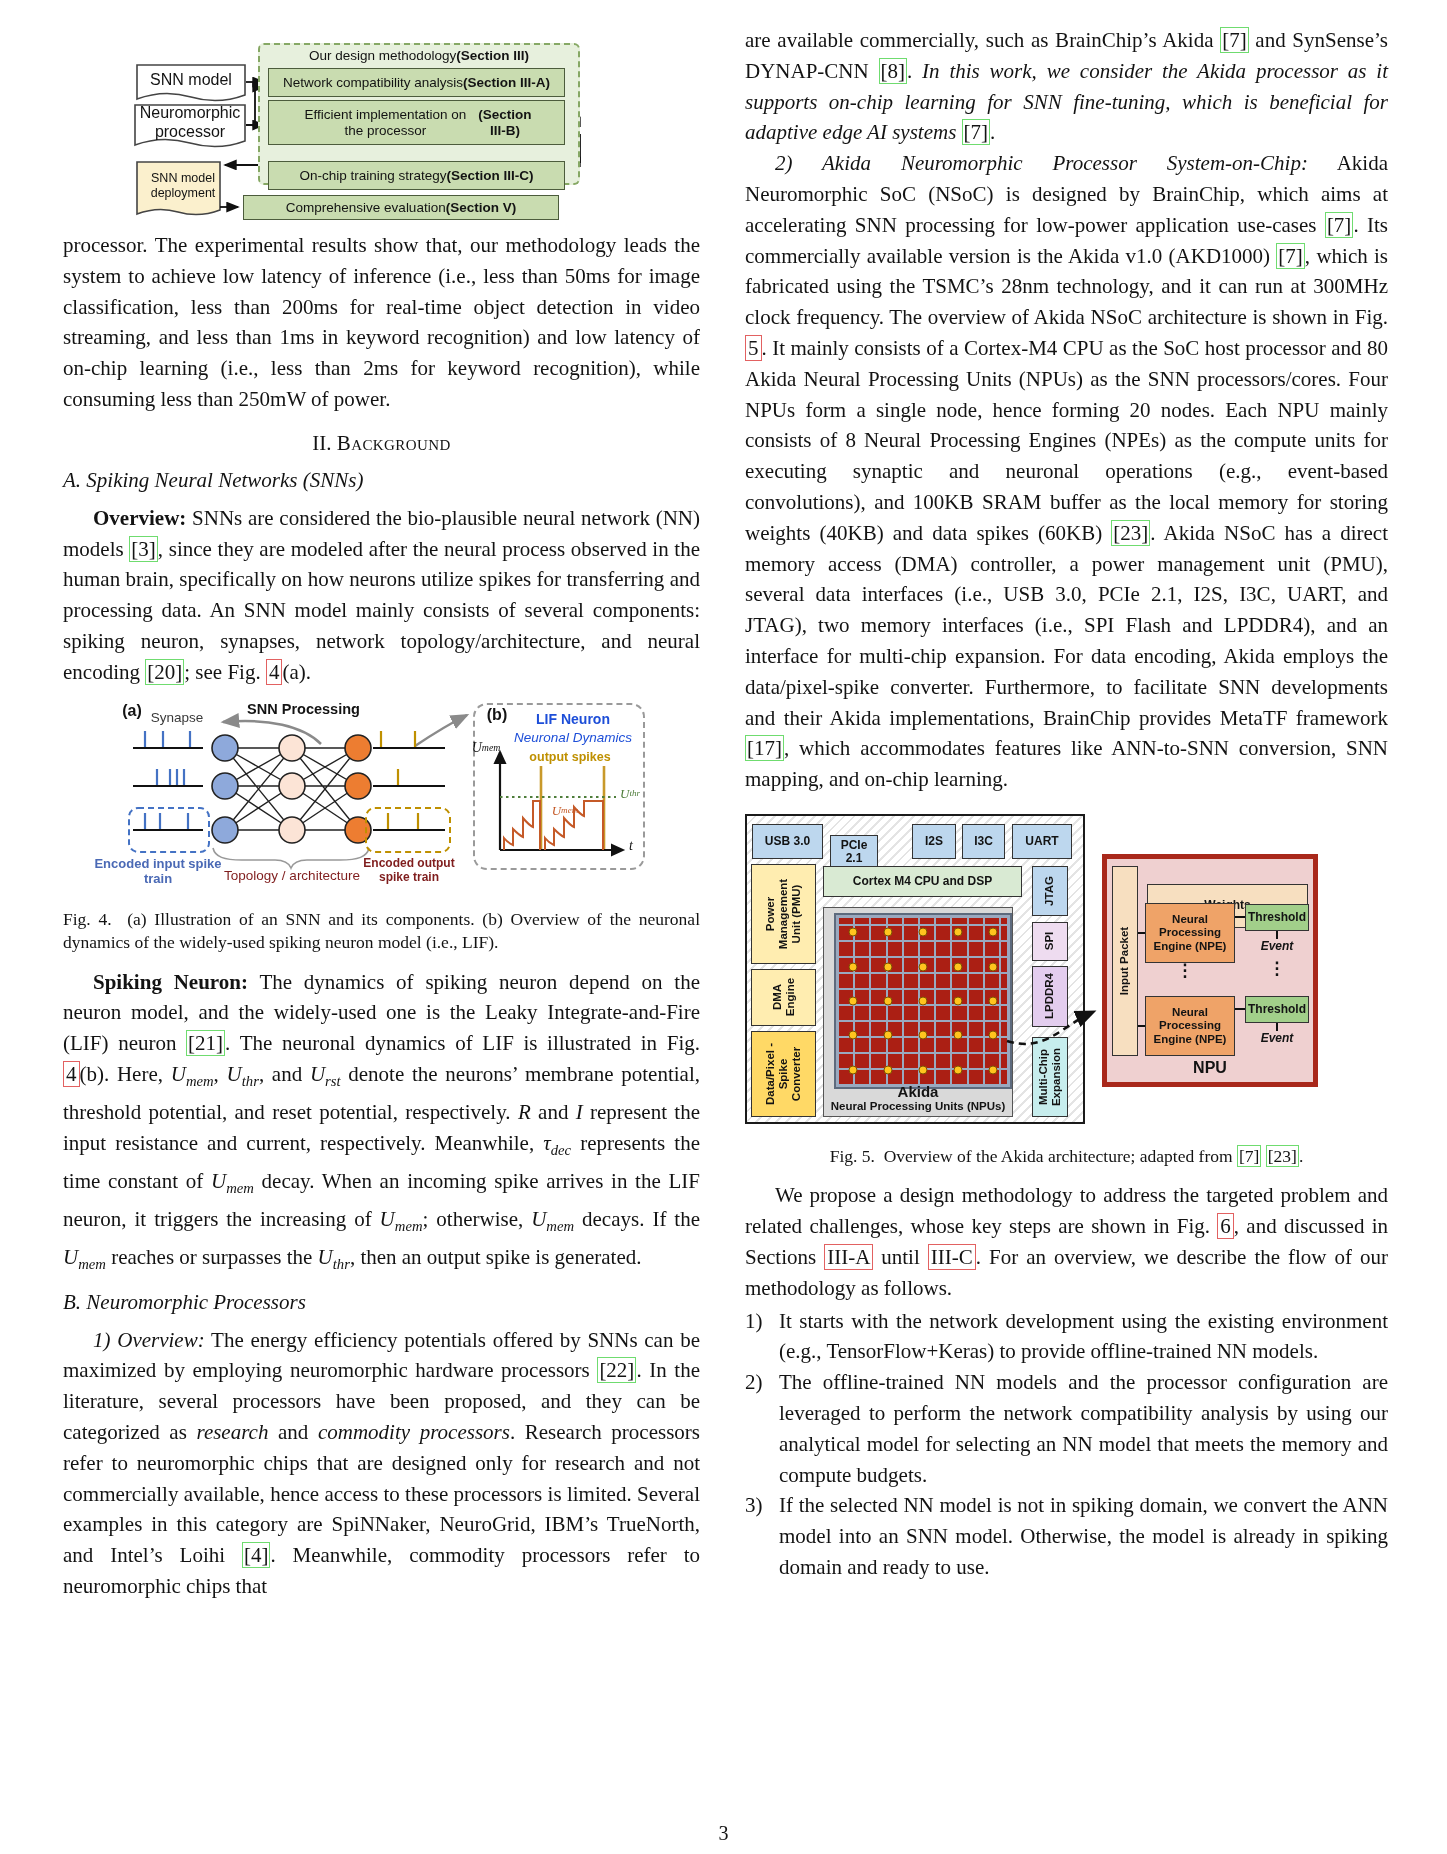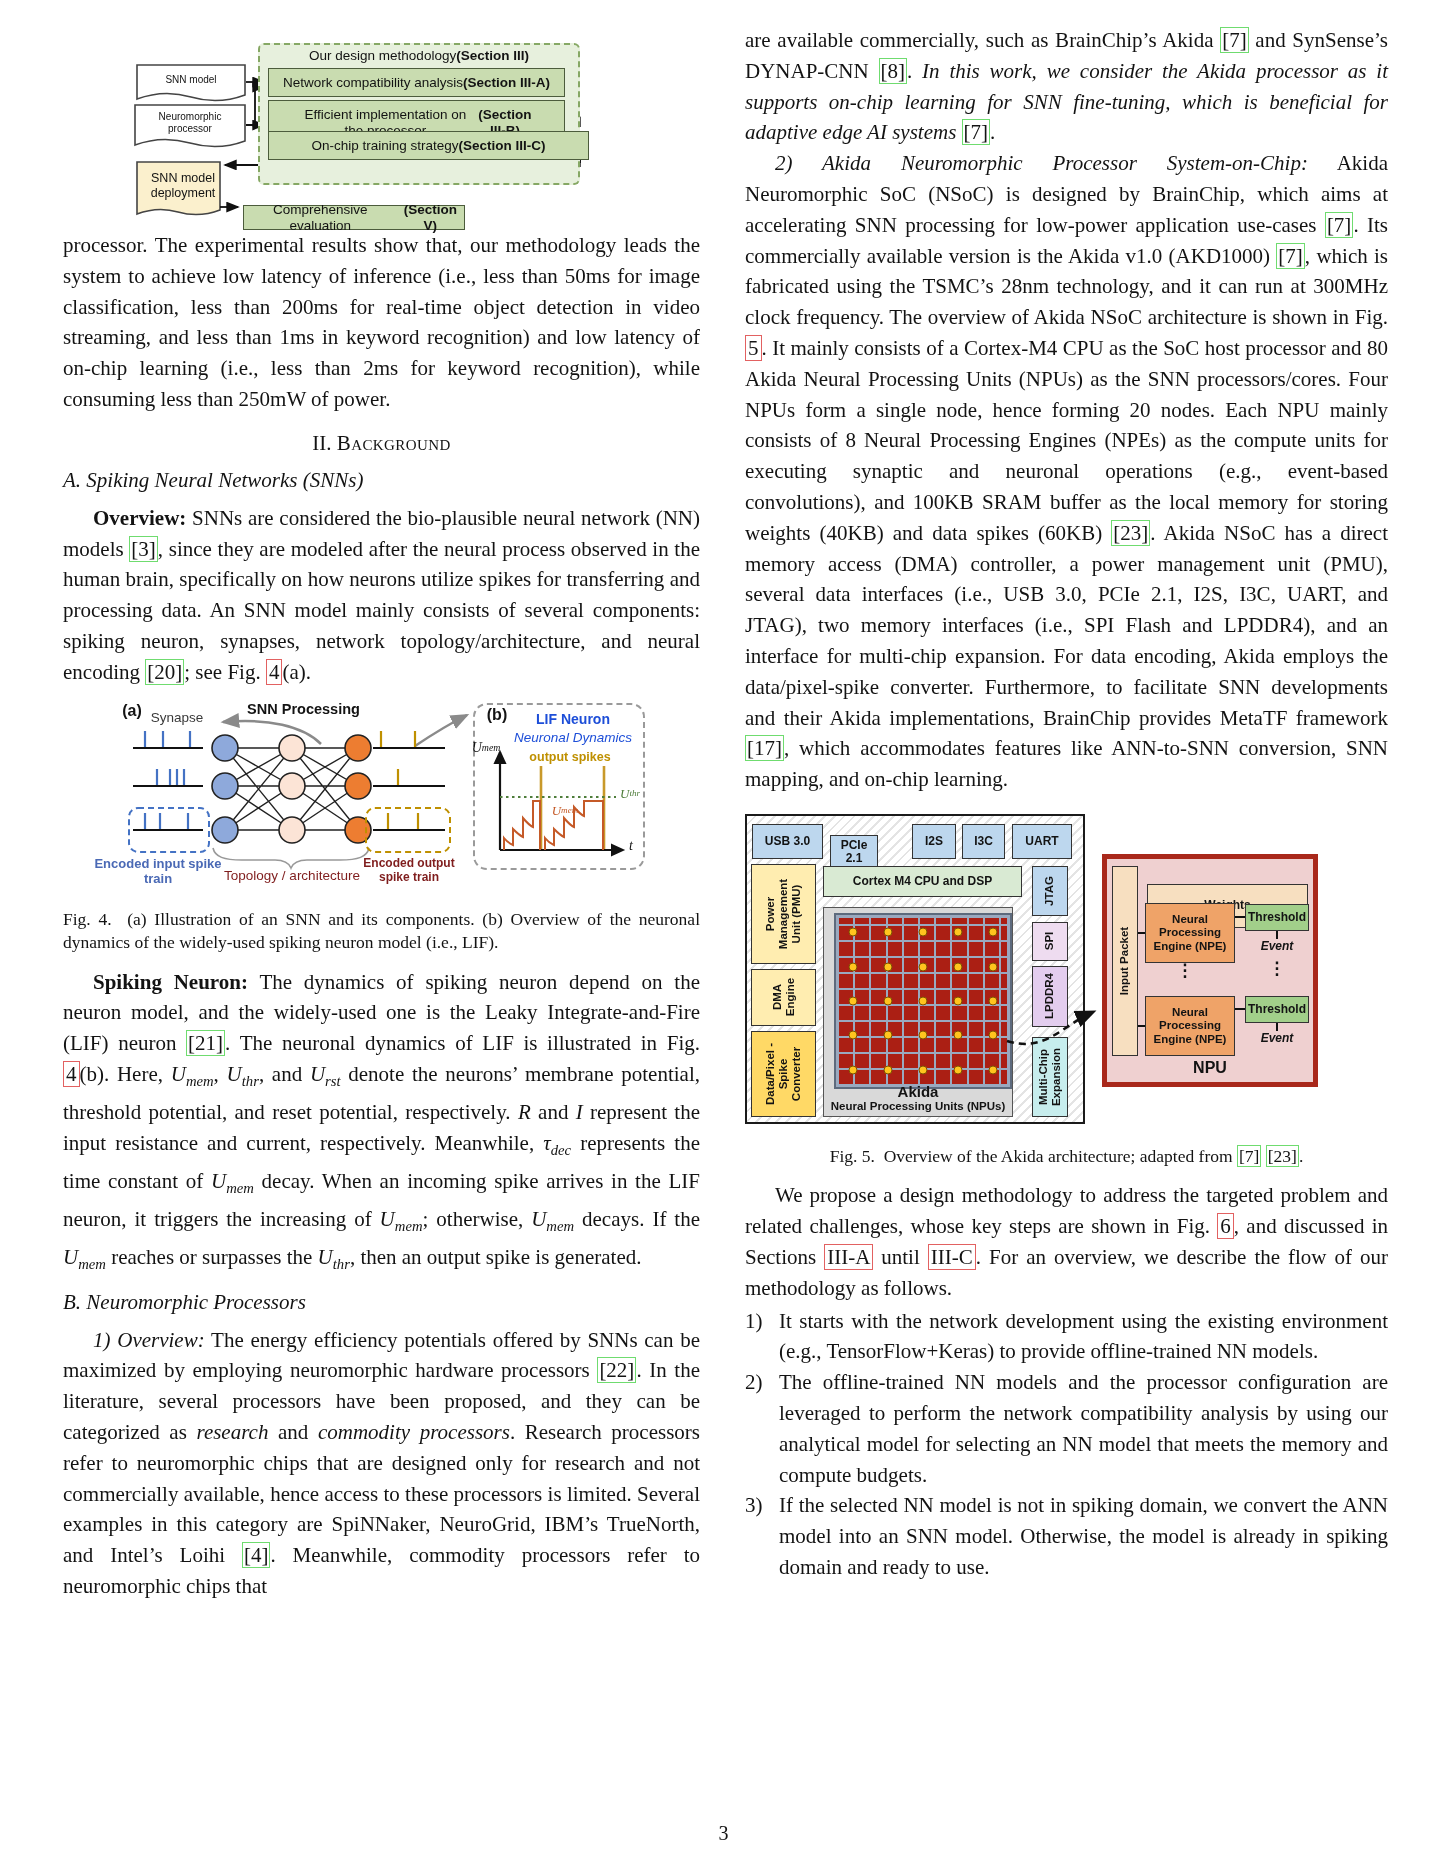--- a/index.html
+++ b/index.html
@@ -27,21 +27,21 @@
   .li .li-body{flex:1;text-align:justify;}
   
   .fig{position:relative;}
   .fig .abs{position:absolute;box-sizing:border-box;}
   .flabel{font-family:"Liberation Sans",sans-serif;display:flex;align-items:center;
           justify-content:center;text-align:center;line-height:1.18;}
   
   #fig3{height:205px;}
   .f3-dash{border:2px dashed #86a864;background:#e7f0dd;border-radius:6px;}
   .f3-step{background:#c9dcb0;border:1.5px solid #4c5c3c;font-size:13.5px;}
-  .f3-doc-label{font-size:10px;}
+  .f3-doc-label{font-size:16px;}
   
   #fig4{height:202px;}
   .f4-gray{color:#1d4ed8;}
   
   #fig5{height:324px;margin-top:14px;}
   .f5-main{border:2.5px solid #1b1b1b;
      background-image:repeating-linear-gradient(135deg,#ffffff 0 5px,#e4e4e4 5px 7px);}
   .f5-box{border:1.5px solid #333;font:700 12px "Liberation Sans",sans-serif;
           display:flex;align-items:center;justify-content:center;text-align:center;line-height:1.15;}
   .rot{position:absolute;left:50%;top:50%;transform:translate(-50%,-50%) rotate(-90deg);
@@ -89,25 +89,25 @@
         <span class="seg-b">(Section III)</span>
       </div>
     <div class="abs flabel f3-step" style="left:205px;top:43px;width:297px;height:29px">
         <span class="seg-p">Network compatibility analysis </span>
         <span class="seg-b">(Section III-A)</span>
       </div>
     <div class="abs flabel f3-step" style="left:205px;top:75px;width:297px;height:45px;padding:0 28px">
         <span class="seg-p">Efficient implementation on the processor </span>
         <span class="seg-b">(Section III-B)</span>
       </div>
-    <div class="abs flabel f3-step" style="left:205px;top:106px;width:321px;height:29px">
+    <div class="abs flabel f3-step" style="left:205px;top:136px;width:297px;height:29px">
         <span class="seg-p">On-chip training strategy </span>
         <span class="seg-b">(Section III-C)</span>
       </div>
-    <div class="abs flabel f3-step" style="left:180px;top:180px;width:222px;height:25px">
+    <div class="abs flabel f3-step" style="left:180px;top:170px;width:316px;height:25px">
         <span class="seg-p">Comprehensive evaluation </span>
         <span class="seg-b">(Section V)</span>
       </div>
     <div class="abs flabel f3-doc-label" style="left:74px;top:42px;width:108px;height:26px">SNN model</div>
     <div class="abs flabel f3-doc-label" style="left:72px;top:82px;width:110px;height:32px;padding:0 8px">Neuromorphic processor</div>
     <div class="abs flabel f3-doc-label" style="left:74px;top:140px;width:92px;height:42px;font-size:12.5px">SNN model deployment</div>
   </div>
 
   <p class="body"><span class="seg-p">processor. The experimental results show that, our methodology leads the system to achieve low latency of inference (i.e., less than 50ms for image classification, less than 200ms for real-time object detection in video streaming, and less than 1ms in keyword recognition) and low latency of on-chip learning (i.e., less than 2ms for keyword recognition), while consuming less than 250mW of power.</span></p>
 

